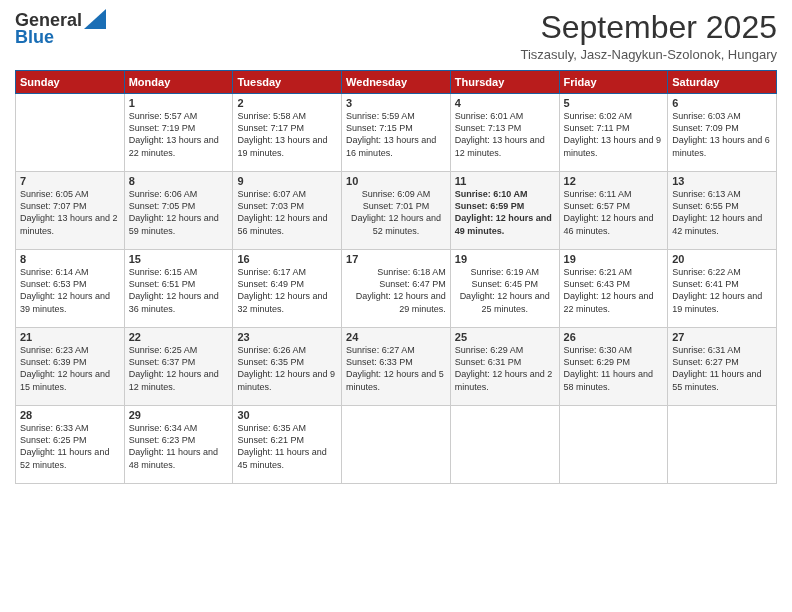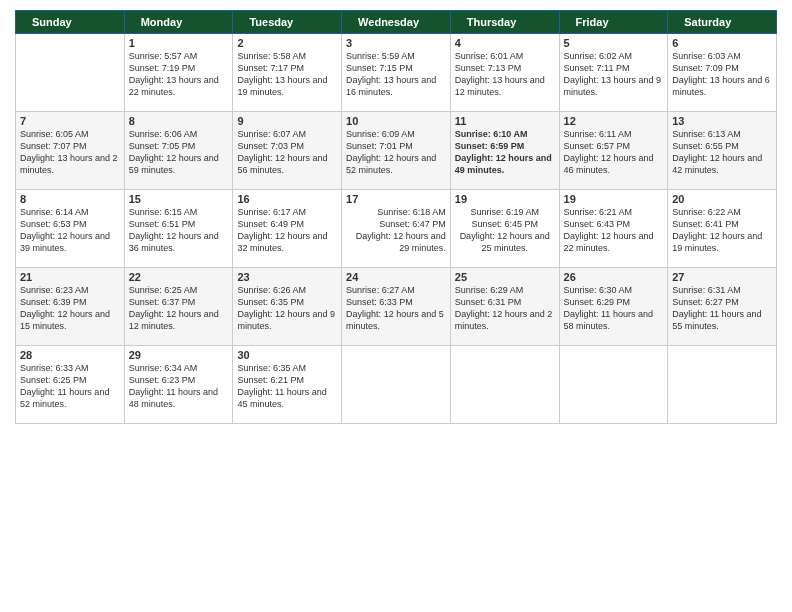--- a/index.html
+++ b/index.html
@@ -41,25 +41,25 @@
       font-size: 13px;
       color: #555;
       margin-top: 2px;
     }
     table {
       width: 100%;
       border-collapse: collapse;
       table-layout: fixed;
     }
     thead tr th {
-      background: #14532d;
+      background: #b91c1c;
       color: #fff;
       font-size: 11px;
       font-weight: bold;
-      padding: 5px 16px;
+      padding: 5px 4px;
       border: 1px solid #1a5fa0;
       text-align: left;
     }
     tbody tr td {
       border: 1px solid #ccc;
       vertical-align: top;
       padding: 3px 4px;
       font-size: 9.5px;
       color: #333;
       height: 78px;
@@ -83,20 +83,37 @@
       color: #333;
     }
     .empty-cell {
       background: #fff !important;
     }
   </style>
 </head>
 <body>
 
 <div class="page">
+  <div class="header-area">
+    <div class="logo">
+      <div>
+        <div style="display:flex;align-items:center;">
+          <span class="logo-general" style="font-size:18px;font-weight:bold;color:#333;">General</span>
+          <svg width="22" height="20" viewBox="0 0 22 20" style="margin-left:2px;margin-top:-4px;">
+            <polygon points="0,20 22,0 22,20" fill="#1a6eb5"></polygon>
+          </svg>
+        </div>
+        <div class="logo-blue" style="font-size:18px;font-weight:bold;color:#1a6eb5;margin-top:-4px;">Blue</div>
+      </div>
+    </div>
+    <div class="title-section">
+      <div class="month-title">September 2025</div>
+      <div class="location">Tiszasuly, Jasz-Nagykun-Szolonok, Hungary</div>
+    </div>
+  </div>
 
   <table>
     <thead>
       <tr>
         <th>Sunday</th>
         <th>Monday</th>
         <th>Tuesday</th>
         <th>Wednesday</th>
         <th>Thursday</th>
         <th>Friday</th>
@@ -157,21 +174,21 @@
 Daylight: 12 hours and 59 minutes.</div>
           </td>
           <td>
             <span class="day-num">9</span>
             <div class="cell-text" style="white-space: pre-line;">Sunrise: 6:07 AM
 Sunset: 7:03 PM
 Daylight: 12 hours and 56 minutes.</div>
           </td>
           <td>
             <span class="day-num">10</span>
-            <div class="cell-text" style="white-space: pre-line;">Sunrise: 6:09 AM
+            <div class="cell-text" style="white-space: pre-line; text-align: center;">Sunrise: 6:09 AM
 Sunset: 7:01 PM
 Daylight: 12 hours and 52 minutes.</div>
           </td>
           <td>
             <span class="day-num">11</span>
             <div class="cell-text" style="white-space: pre-line; font-weight: bold;">Sunrise: 6:10 AM
 Sunset: 6:59 PM
 Daylight: 12 hours and 49 minutes.</div>
           </td>
           <td>

